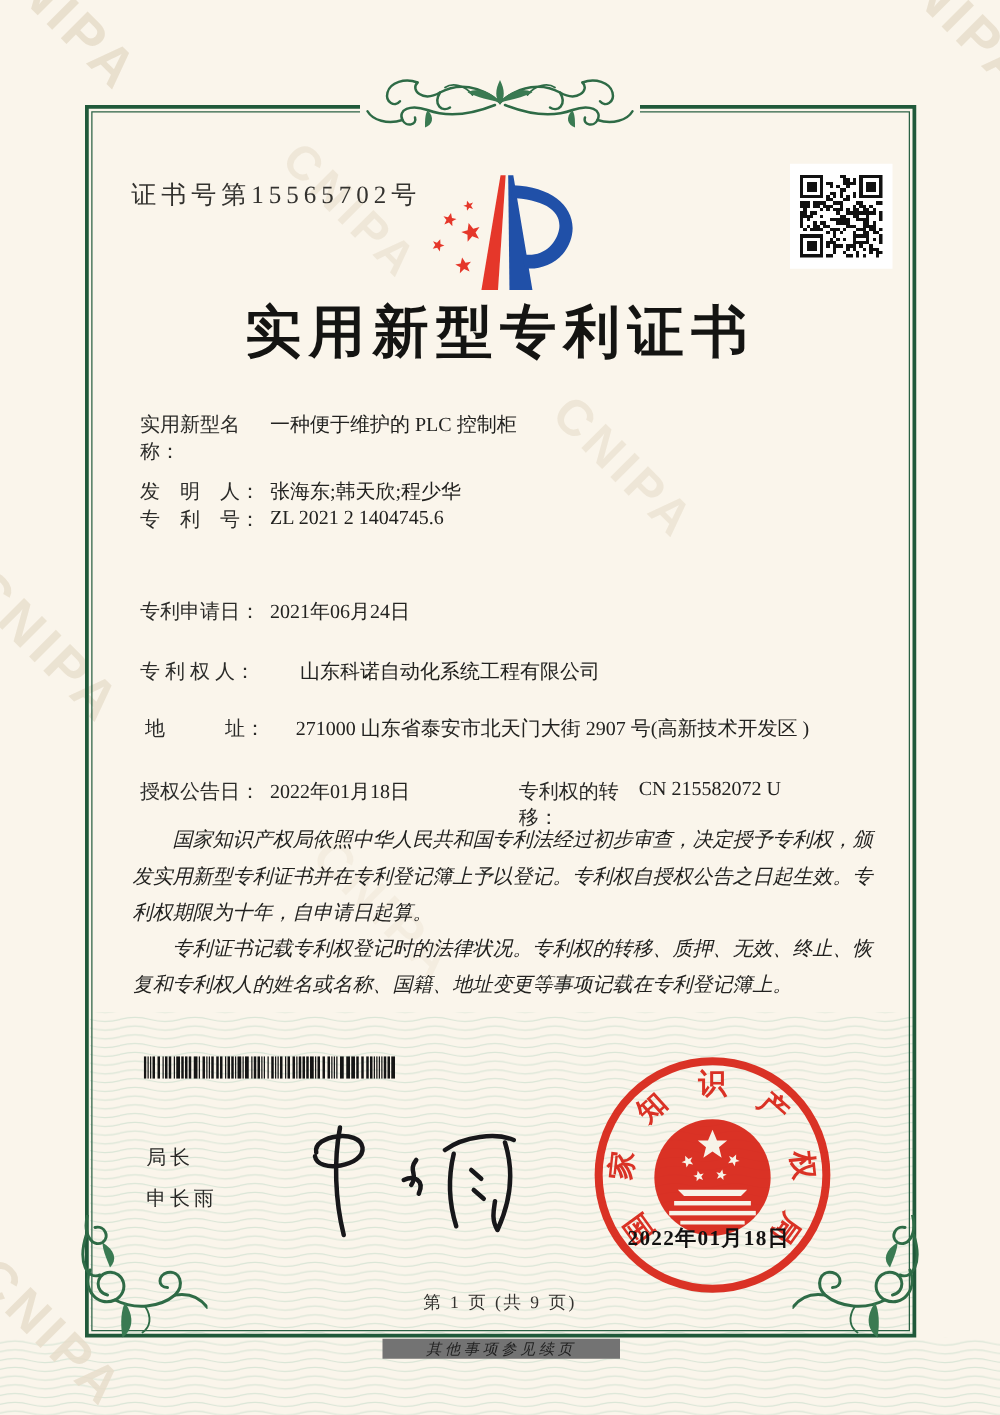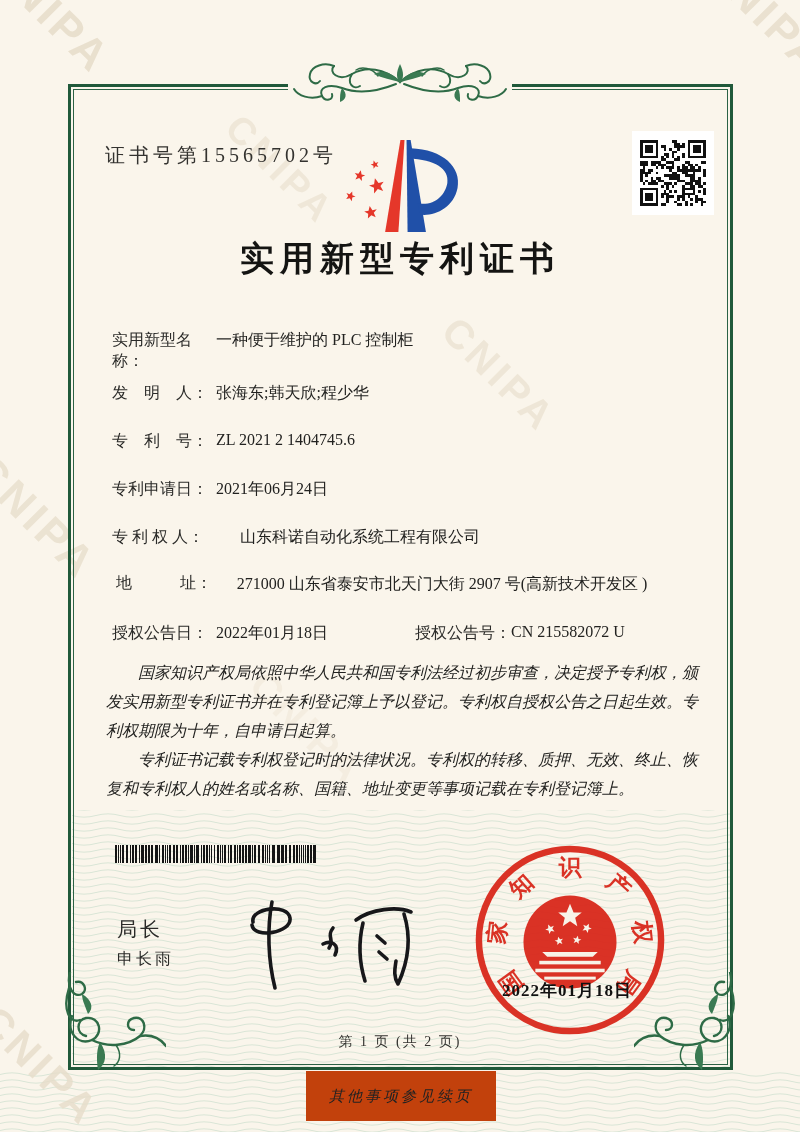--- a/index.html
+++ b/index.html
@@ -45,58 +45,58 @@
     position:absolute; left:105px; top:142px; font-size:20px;
     letter-spacing:4px; color:#33322f;
   }
   .qr-box {
     position:absolute; left:632px; top:131px; width:82px; height:84px;
     background:#ffffff; display:flex; align-items:center; justify-content:center;
   }
   .logo { position:absolute; left:340px; top:134px; }
   .title {
     position:absolute; left:0; top:236px; width:100%; text-align:center;
-    font-size:34px; font-weight:bold; letter-spacing:6px; color:#141412;
+    font-size:45px; font-weight:bold; letter-spacing:6px; color:#141412;
   }
   .field { position:absolute; left:112px; font-size:16px; display:flex; }
   .field .lab { width:104px; flex:0 0 104px; color:#2b2b29; }
   .field .val { color:#222220; }
   .f-name { top:330px; }
   .f-inventor { top:383px; }
-  .f-patno { top:431px; }
+  .f-patno { top:406px; }
   .f-filing { top:479px; }
   .f-patentee { top:527px;gap:24px; }
   .f-address { top:573px;text-align:center; }
   .f-address .val { width:452px; line-height:22px; }
   .f-grantdate { top:623px; }
   .f-grantno { top:623px; left:415px; }
   .f-grantno .lab { width:96px; flex:0 0 96px; }
   .paras {
     position:absolute; left:106px; top:658px; width:592px;
     font-size:16px; font-style:italic; line-height:29px;
     text-align:justify; color:#222220;
   }
   .paras p { text-indent:2em; }
   .barcode { position:absolute; left:115px; top:845px; }
-  .sig-title { position:absolute; left:117px; top:916px; font-size:20px; letter-spacing:3px; }
+  .sig-title { position:absolute; left:117px; top:916px; font-size:16px; letter-spacing:3px; }
   .sig-name  { position:absolute; left:117px; top:949px; font-size:16px; letter-spacing:3px; }
   .signature-svg { position:absolute; left:238px; top:888px; }
   .seal { position:absolute; left:471px; top:841px; mix-blend-mode:multiply; opacity:.95; }
   .seal-date {
     position:absolute; left:502px; top:979px; z-index:6;
     font-size:17px; font-weight:600; letter-spacing:1px; color:#111;
   }
   .page-info {
     position:absolute; left:0; top:1033px; width:100%; text-align:center;
     font-size:14px; letter-spacing:2px; color:#33322f; z-index:5;
   }
   .cont-note {
-    position:absolute; left:306px; top:1071px; width:190px; height:50px;
-    background:#c2410c; display:flex; align-items:center; justify-content:center;
-    font-size:15px; font-style:italic; letter-spacing:3px; color:#222; z-index:5;
+    position:absolute; left:306px; top:1071px; width:190px; height:16px;
+    background:#737373; display:flex; align-items:center; justify-content:center;
+    font-size:12px; font-style:italic; letter-spacing:3px; color:#222; z-index:5;
   }
 </style>
 </head>
 <body>
 
 <div class="page">
 
   <svg width="0" height="0" style="position:absolute" aria-hidden="true">
     <defs>
       <polygon id="star5" points="0,-10 2.9,-3.1 9.5,-3.1 4.2,1.2 5.9,8.1 0,4 -5.9,8.1 -4.2,1.2 -9.5,-3.1 -2.9,-3.1"></polygon>
@@ -221,21 +221,21 @@
     </div>
     <div class="field f-address">
       <span class="lab">地　　　址：</span>
       <span class="val">271000 山东省泰安市北天门大街 2907 号(高新技术开发区 )</span>
     </div>
     <div class="field f-grantdate">
       <span class="lab">授权公告日：</span>
       <span class="val">2022年01月18日</span>
     </div>
     <div class="field f-grantno">
-      <span class="lab">授权公告号：</span>
+      <span class="lab">专利权的转移：</span>
       <span class="val">CN 215582072 U</span>
     </div>
 
     <div class="paras">
       <p>国家知识产权局依照中华人民共和国专利法经过初步审查，决定授予专利权，颁发实用新型专利证书并在专利登记簿上予以登记。专利权自授权公告之日起生效。专利权期限为十年，自申请日起算。</p>
       <p>专利证书记载专利权登记时的法律状况。专利权的转移、质押、无效、终止、恢复和专利权人的姓名或名称、国籍、地址变更等事项记载在专利登记簿上。</p>
     </div>
 
     <svg class="barcode" id="barcode-svg" width="205" height="18">
         <rect x="0" y="0" width="2" height="18" fill="#151515"></rect>
@@ -344,17 +344,17 @@
           <use href="#star5" transform="translate(7,0) scale(0.45) rotate(12)"></use>
           <path d="M-28,12 L28,12 L23,17 L-23,17 Z"></path>
           <rect x="-31" y="21" width="62" height="3.6"></rect>
           <rect x="-35" y="29" width="70" height="3.6"></rect>
           <rect x="-26" y="37" width="52" height="3"></rect>
         </g>
       </g>
     </svg>
     <div class="seal-date">2022年01月18日</div>
 
-    <div class="page-info">第 1 页 (共 2 页)</div>
+    <div class="page-info">第 1 页 (共 9 页)</div>
     <div class="cont-note">其他事项参见续页</div>
 
   </div>
 </div>
 
 </body></html>

